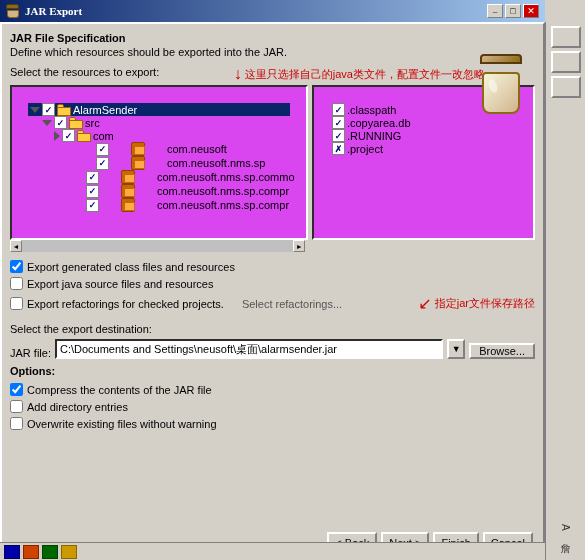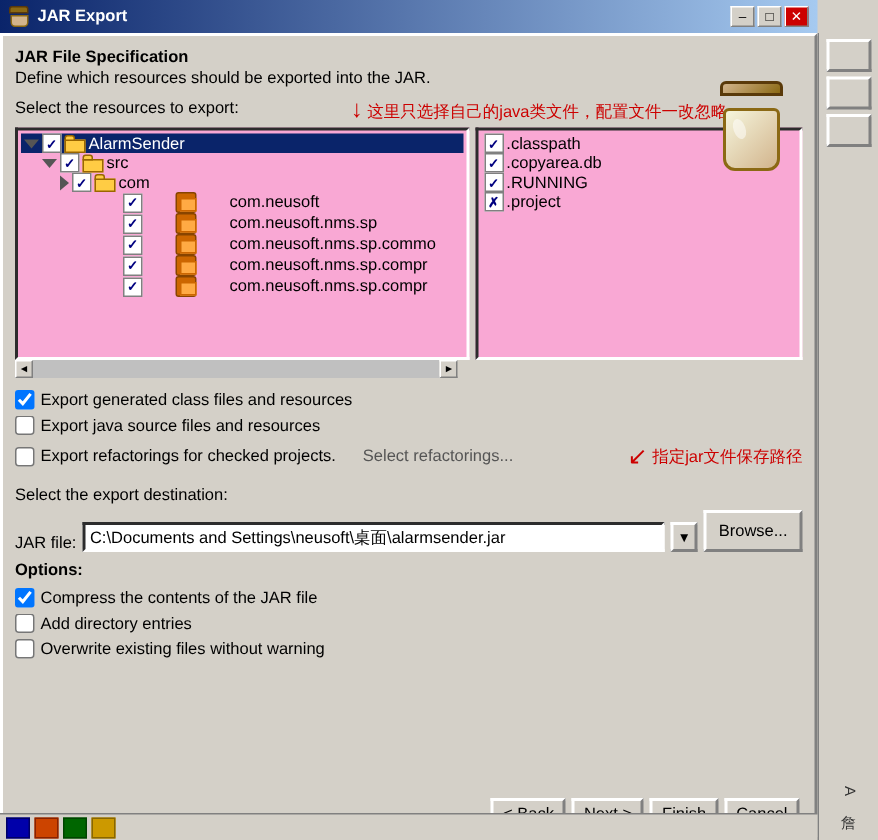--- a/index.html
+++ b/index.html
@@ -14,20 +14,21 @@
 
     
     .title-bar {
       background: linear-gradient(to right, #0a246a, #a6caf0);
       color: white;
       padding: 3px 6px;
       display: flex;
       align-items: center;
       justify-content: space-between;
       height: 22px;
+      font-family: Liberation Serif, serif;
     }
     .title-bar-left {
       display: flex;
       align-items: center;
       gap: 5px;
       font-weight: bold;
       font-size: 11px;
     }
     .title-bar-buttons {
       display: flex;
@@ -104,27 +105,27 @@
       font-size: 11px;
     }
 
     .tree-panels {
       display: flex;
       gap: 4px;
       margin-bottom: 8px;
     }
 
     .tree-panel {
-      background: #f9a8d4;
+      background: #d946ef;
       border: 2px inset #808080;
       border-color: #808080 #ffffff #ffffff #808080;
       flex: 1;
       height: 155px;
       overflow: hidden;
-      padding: 2px;
+      padding: 16px;
     }
 
     .tree-item {
       display: flex;
       align-items: center;
       padding: 0 2px;
       white-space: nowrap;
       font-size: 11px;
       cursor: default;
     }
@@ -242,21 +243,21 @@
     .dest-input {
       flex: 1;
       height: 20px;
       border: 2px inset;
       border-color: #808080 #ffffff #ffffff #808080;
       padding: 1px 3px;
       font-size: 11px;
       background: white;
     }
     .browse-btn {
-      height: 28px;
+      height: 16px;
       padding: 0 8px;
       background: #d4d0c8;
       border: 2px solid;
       border-color: #ffffff #808080 #808080 #ffffff;
       font-size: 11px;
       cursor: pointer;
       white-space: nowrap;
     }
     .select-arrow {
       height: 20px;

